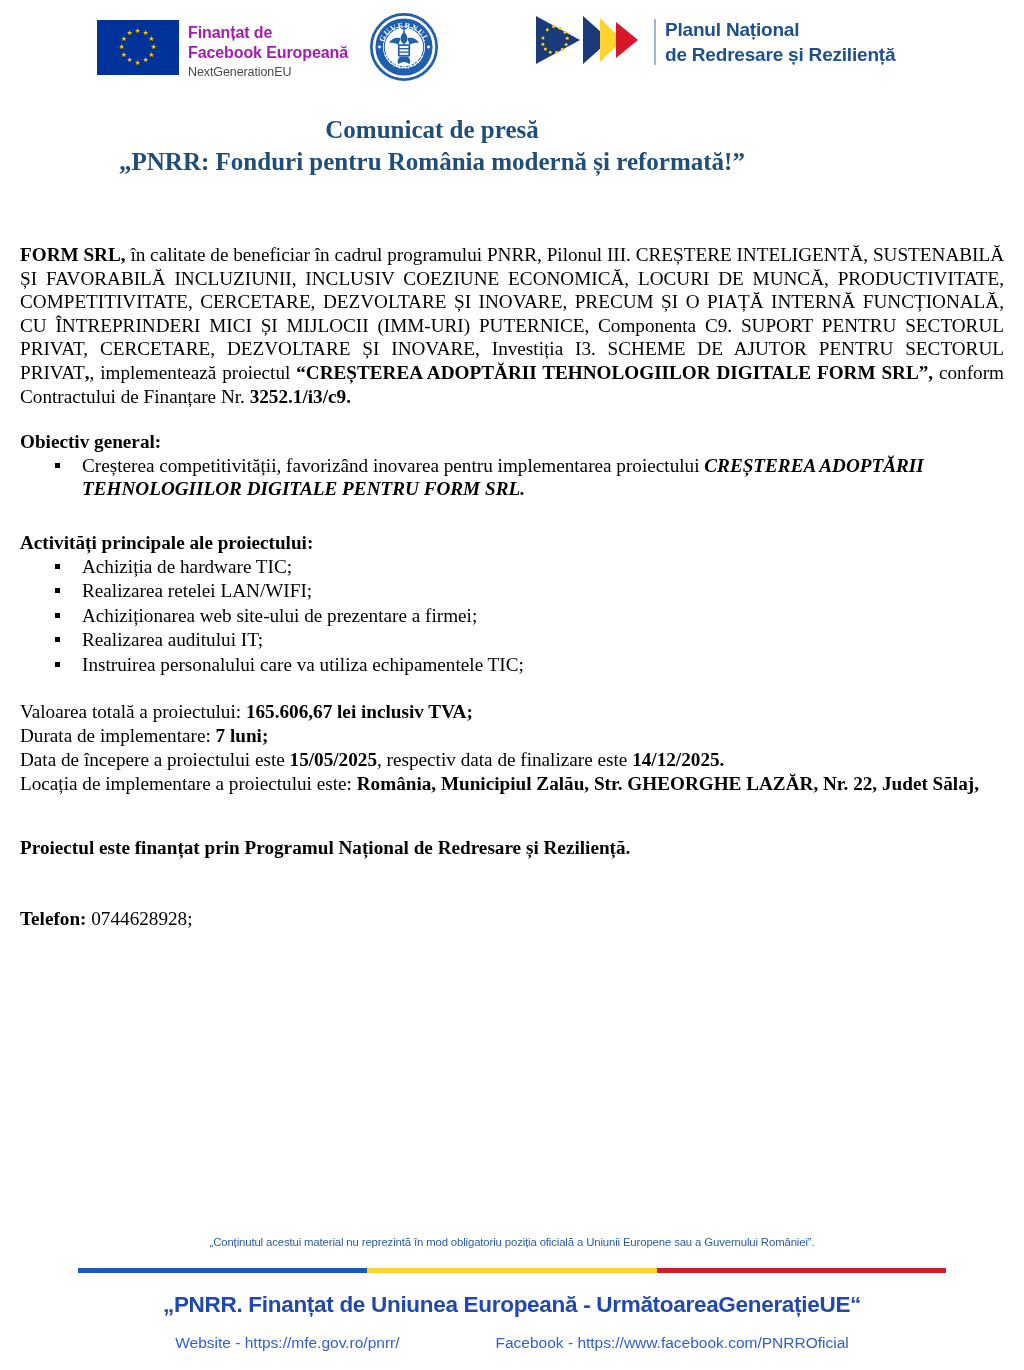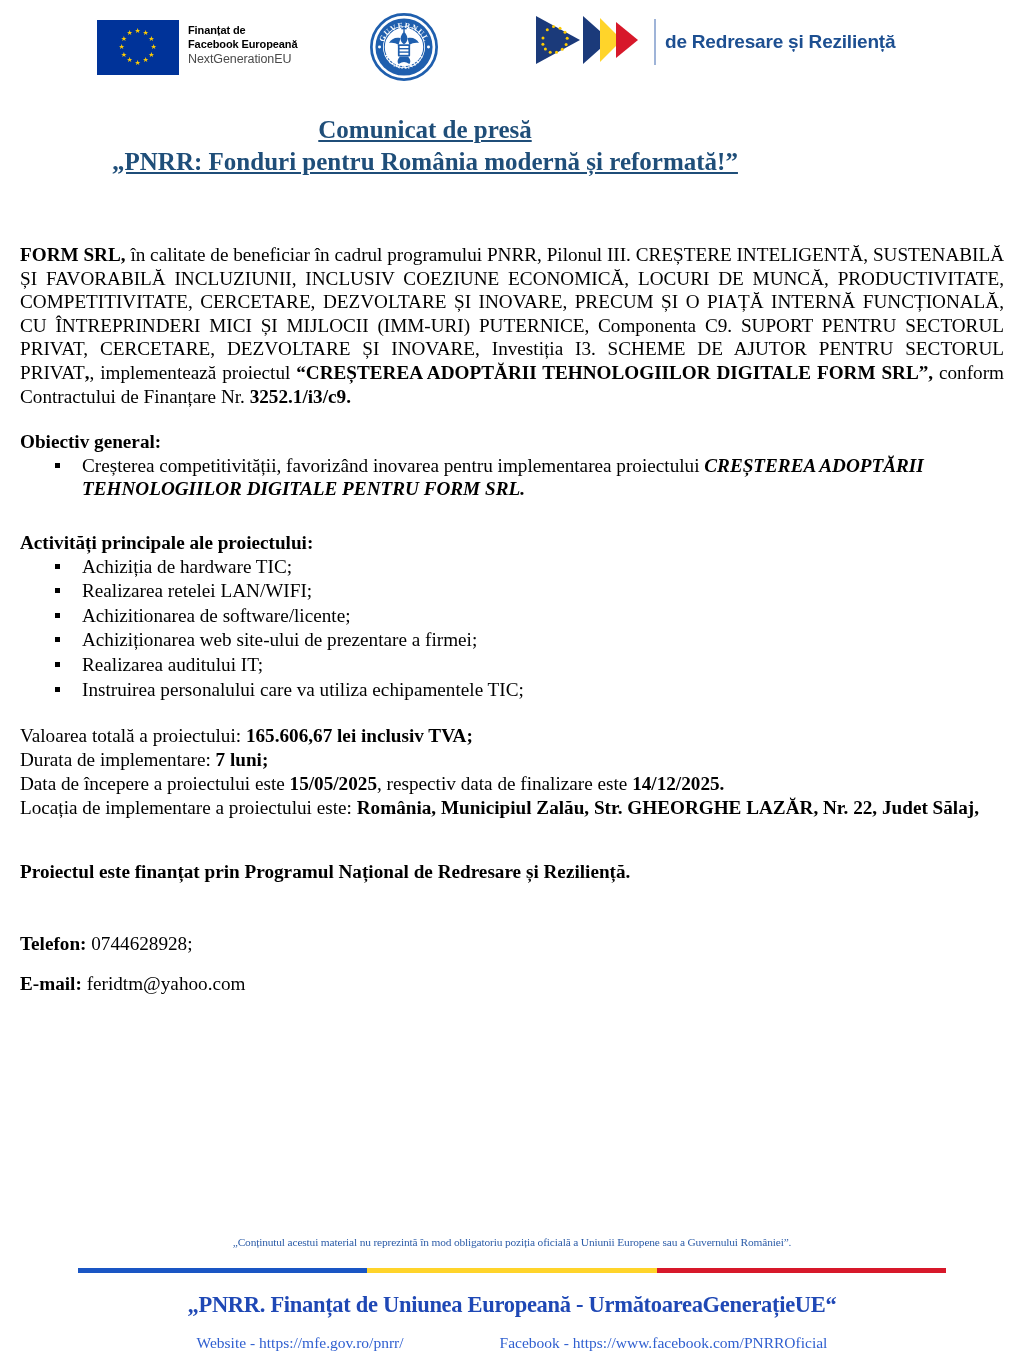--- a/index.html
+++ b/index.html
@@ -56,22 +56,22 @@
     line-height: 7px;
   }
   .eu-text {
     margin-left: 9px;
     padding-top: 3px;
     font-family: "Liberation Sans", sans-serif;
     line-height: 1.28;
   }
   .eu-text .l1, .eu-text .l2 {
     font-weight: bold;
-    font-size: 11px;
-    color: #000000;
+    font-size: 16px;
+    color: #a21caf;
     letter-spacing: -0.1px;
   }
   .eu-text .l3 {
     font-size: 12.5px;
     color: #4a4a4a;
     letter-spacing: -0.1px;
   }
 
   
   .gov-seal {
@@ -104,27 +104,26 @@
     line-height: 1.32;
     color: #1d4f91;
     letter-spacing: -0.2px;
     white-space: nowrap;
   }
 
   
   .title-block {
     position: absolute;
     top: 114px;
-    left: 9px;
+    left: 16px;
     width: 832px;
     text-align: center;
     color: #1F4E79;
     font-family: "Liberation Serif", serif;
     font-weight: bold;
-    text-decoration: underline;
   }
   .title-line1 { font-size: 25px; line-height: 31px; }
   .title-line2 { font-size: 25px; line-height: 33px; }
 
   
   .doc-body {
     position: absolute;
     top: 243px;
     left: 20px;
     width: 984px;
@@ -174,21 +173,21 @@
 
   .contact p { margin: 0; line-height: 24px; }
   .contact .spacer { height: 16px; }
 
   
   .footer {
     position: absolute;
     left: 0;
     top: 1228px;
     width: 1024px;
-    font-family: Liberation Serif, serif;
+    font-family: Liberation Sans, sans-serif;
     text-align: center;
   }
   .disclaimer {
     color: #2c5ca8;
     font-size: 11.4px;
     letter-spacing: -0.15px;
     margin: 0;
     padding: 8px 0 0 0;
   }
   .tricolor {
@@ -298,20 +297,21 @@
           <circle cx="9.0" cy="24.0" r="1.5"></circle>
             <circle cx="13.3" cy="15.8" r="1.5"></circle>
         </g>
         <polygon points="49,2 49,50 76,26" fill="#1b3a7a"></polygon>
         <polygon points="66,4 66,48 88,26" fill="#FFD42A"></polygon>
         <polygon points="82,8 82,44 104,26" fill="#D7182A"></polygon>
       </svg>
     </div>
     <div class="pnrr-divider"></div>
     <div class="pnrr-text">
+      <div>Planul Național</div>
       <div>de Redresare și Reziliență</div>
     </div>
   </div>
 </div>
 
 <div class="title-block">
   <div class="title-line1">Comunicat de presă</div>
   <div class="title-line2">„PNRR: Fonduri pentru România modernă și reformată!”</div>
 </div>
 
@@ -325,21 +325,20 @@
   <ul class="bullets">
     <li><span>Creșterea competitivității, favorizând inovarea pentru implementarea proiectului </span><span class="bi">CREȘTEREA ADOPTĂRII TEHNOLOGIILOR DIGITALE PENTRU FORM SRL.</span></li>
   </ul>
 
   <div class="gap-lg"></div>
 
   <p class="sec-head">Activități principale ale proiectului:</p>
   <ul class="bullets tight">
     <li><span>Achiziția de hardware TIC;</span></li>
     <li><span>Realizarea retelei LAN/WIFI;</span></li>
-    <li><span>Achizitionarea de software/licente;</span></li>
     <li><span>Achiziționarea web site-ului de prezentare a firmei;</span></li>
     <li><span>Realizarea auditului IT;</span></li>
     <li><span>Instruirea personalului care va utiliza echipamentele TIC;</span></li>
   </ul>
 
   <div class="gap-md"></div>
 
   <div class="lines">
     <p><span>Valoarea totală a proiectului: </span><b>165.606,67 lei inclusiv TVA;</b></p>
     <p><span>Durata de implementare: </span><b>7 luni;</b></p>
@@ -351,21 +350,20 @@
 
   <p class="sec-head">Proiectul este finanțat prin Programul Național de Redresare și Reziliență.</p>
 
   <div class="gap-sm"></div>
 
   <div class="contact">
     <div class="spacer"></div>
     <div class="spacer"></div>
     <p><b>Telefon: </b><span>0744628928;</span></p>
     <div class="spacer"></div>
-    <p><b>E-mail: </b><span>feridtm@yahoo.com</span></p>
   </div>
 </div>
 
 <div class="footer">
   <p class="disclaimer">„Conținutul acestui material nu reprezintă în mod obligatoriu poziția oficială a Uniunii Europene sau a Guvernului României”.</p>
   <div class="tricolor">
     <div class="c-blue"></div>
     <div class="c-yellow"></div>
     <div class="c-red"></div>
   </div>

